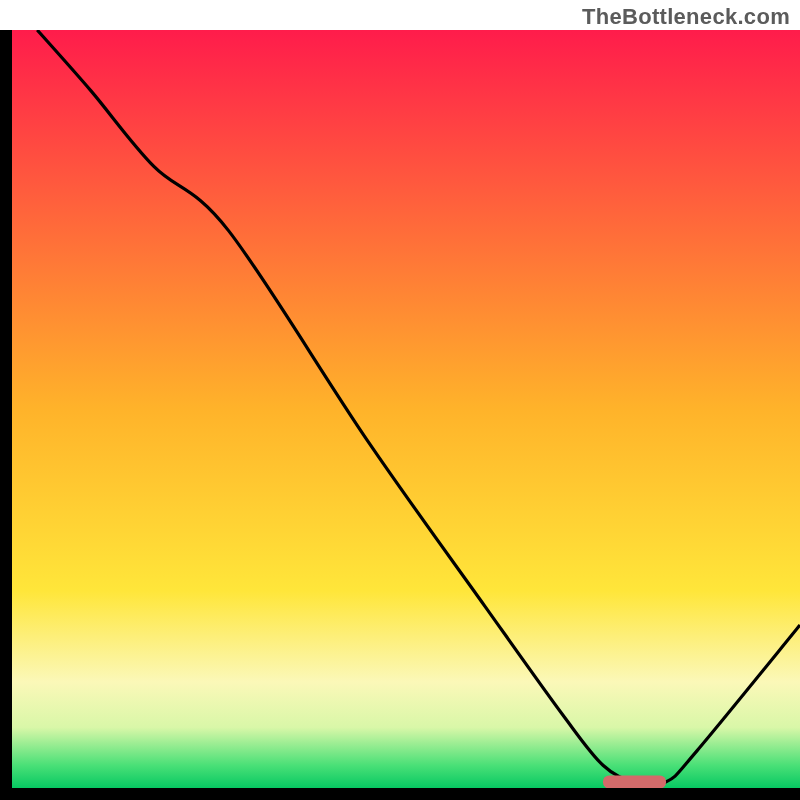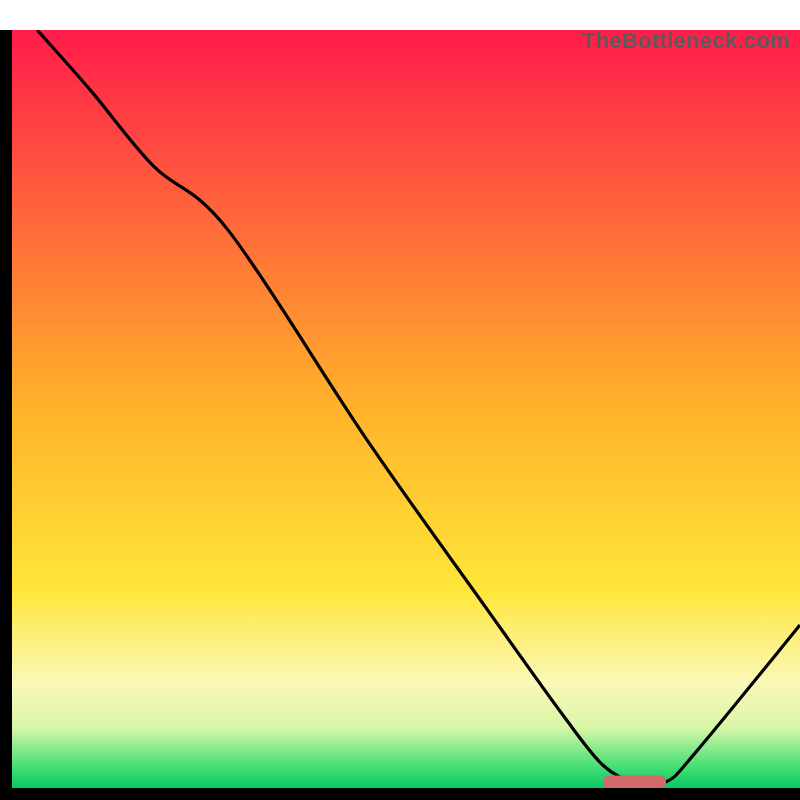--- a/index.html
+++ b/index.html
@@ -16,21 +16,20 @@
     height: 800px;
   }
   .attribution {
     position: absolute;
     top: 4px;
     right: 10px;
     font-size: 22px;
     font-weight: 600;
     color: #5b5b5b;
     letter-spacing: 0.3px;
-    margin-top: 24px;
   }
   svg {
     display: block;
   }
 </style>
 </head>
 <body>
 
 <div class="chart-container">
   <div class="attribution">TheBottleneck.com</div>

